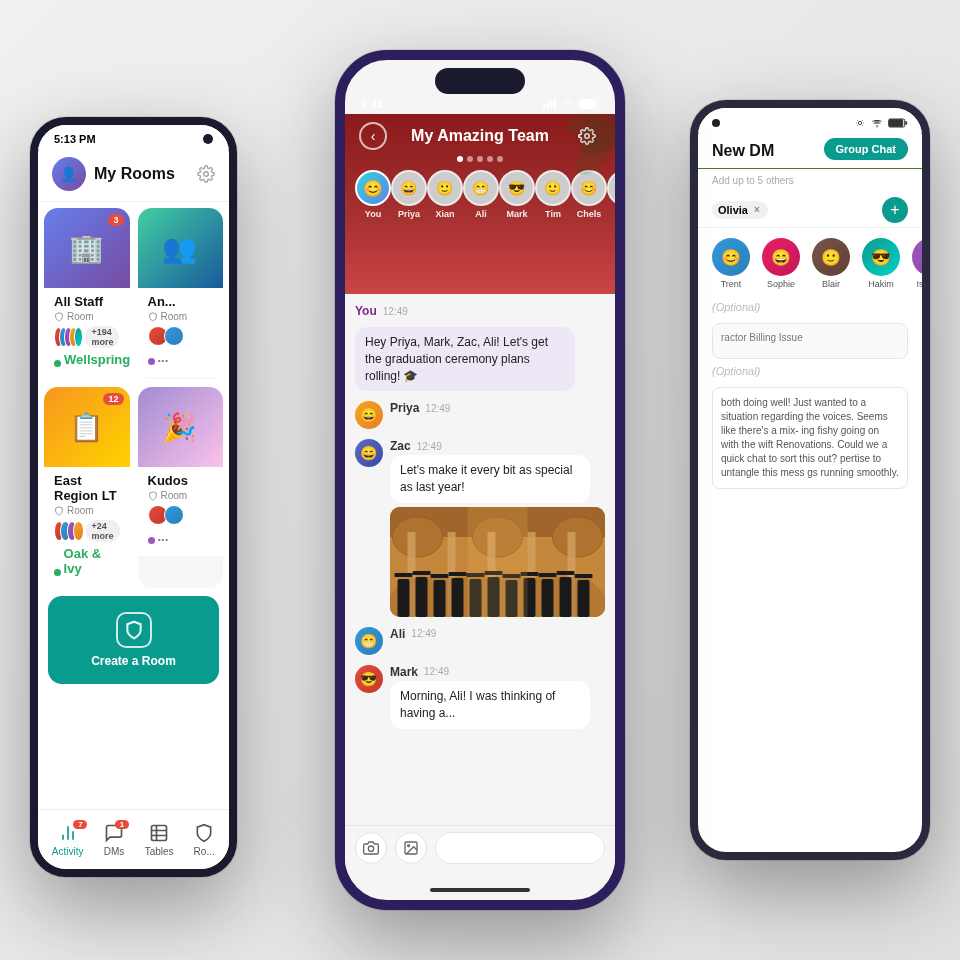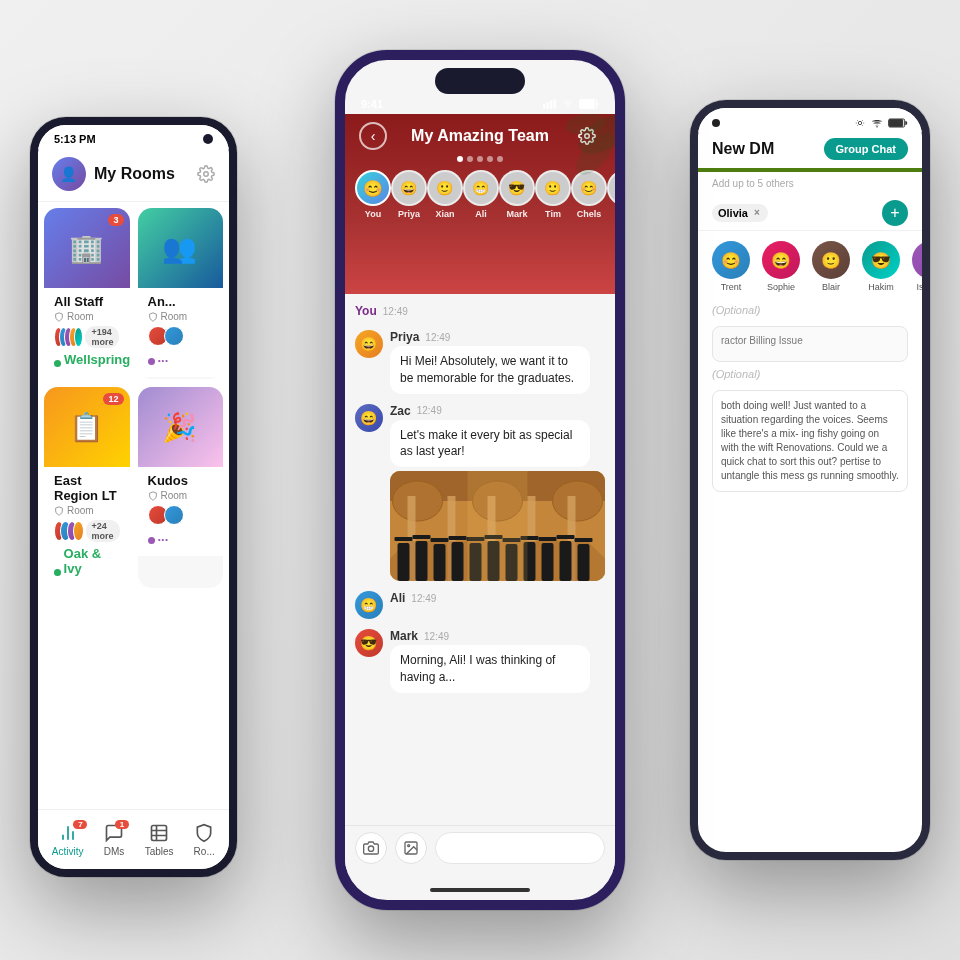--- a/index.html
+++ b/index.html
@@ -452,23 +452,23 @@
     .phone-right .status-icons {
       display: flex;
       gap: 5px;
       align-items: center;
       font-size: 10px;
       color: #333;
     }
     .dm-header {
       padding: 6px 14px 8px;
       display: flex;
-      align-items: center;
+      align-items: flex-end;
       justify-content: space-between;
-      border-bottom: 4px solid #4d7c0f;
+      border-bottom: 1px solid #4d7c0f;
     }
     .dm-title {
       font-size: 16px;
       font-weight: 700;
       color: #111;
     }
     .group-chat-btn {
       background: #0a9b8f;
       color: #fff;
       border-radius: 16px;
@@ -725,20 +725,28 @@
           <div class="mini-avatar av-blue"></div>
         </div>
         <div class="brand-badge">
           <div class="dot" style="background:#9b59b6;"></div>
           <span style="color:#9b59b6;">...</span>
         </div>
       </div>
     </div>
   </div>
 
+  <div class="create-room-card">
+    <div class="icon">
+      <svg width="20" height="20" viewBox="0 0 24 24" fill="none" stroke="rgba(255,255,255,0.9)" stroke-width="2.5">
+        <path d="M12 22s8-4 8-10V5l-8-3-8 3v7c0 6 8 10 8 10z"></path>
+      </svg>
+    </div>
+    <span class="label">Create a Room</span>
+  </div>
 
   <div class="bottom-nav">
     <div class="nav-item active">
       <div class="nav-icon">
         <svg width="20" height="20" viewBox="0 0 24 24" fill="none" stroke="#0a9b8f" stroke-width="2">
           <path d="M18 20V10M12 20V4M6 20v-6"></path>
         </svg>
         <span class="nav-badge">7</span>
       </div>
       <span class="nav-label">Activity</span>
@@ -877,33 +885,33 @@
     </div>
   </div>
 
   <div class="chat-messages" style="height:580px;overflow:hidden;">
 
     <div class="msg-row self">
       <div class="msg-sender-row">
         <span class="msg-sender you">You</span>
         <span class="msg-time">12:49</span>
       </div>
+      <div class="msg-bubble">
+        Hey Priya, Mark, Zac, Ali! Let's get the graduation ceremony plans rolling! 🎓
+      </div>
     </div>
 
     <div class="msg-row">
       <div class="msg-avatar av-orange">
           <div class="face-circle">😄</div>
         </div>
       <div class="msg-content">
         <div class="msg-sender-row">
           <span class="msg-sender priya">Priya</span>
           <span class="msg-time">12:49</span>
-        </div>
-        <div class="msg-bubble">
-          Hi Mei! Absolutely, we want it to be memorable for the graduates.
         </div>
       </div>
     </div>
 
     <div class="msg-row">
       <div class="msg-avatar av-indigo">
           <div class="face-circle">😄</div>
         </div>
       <div class="msg-content">
         <div class="msg-sender-row">

